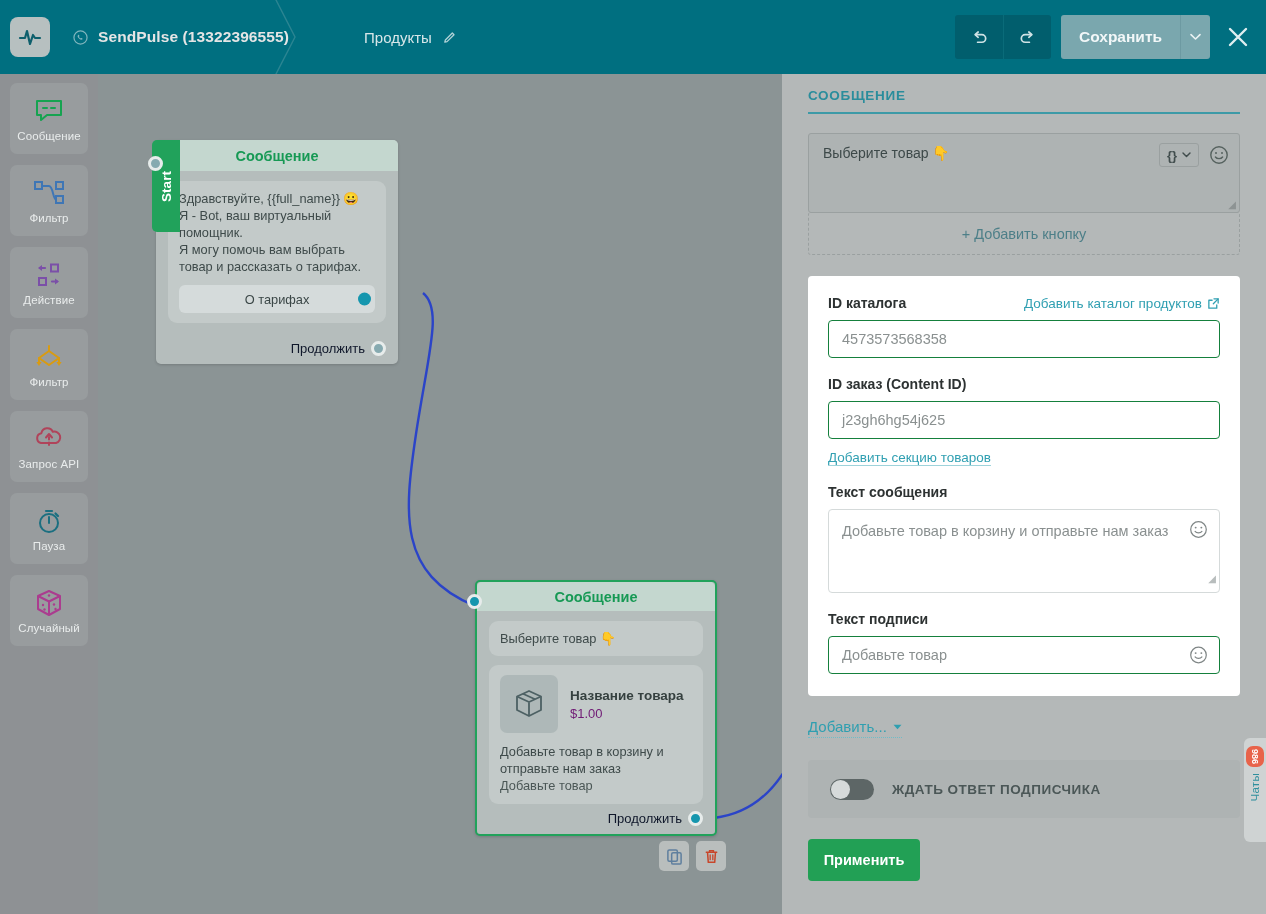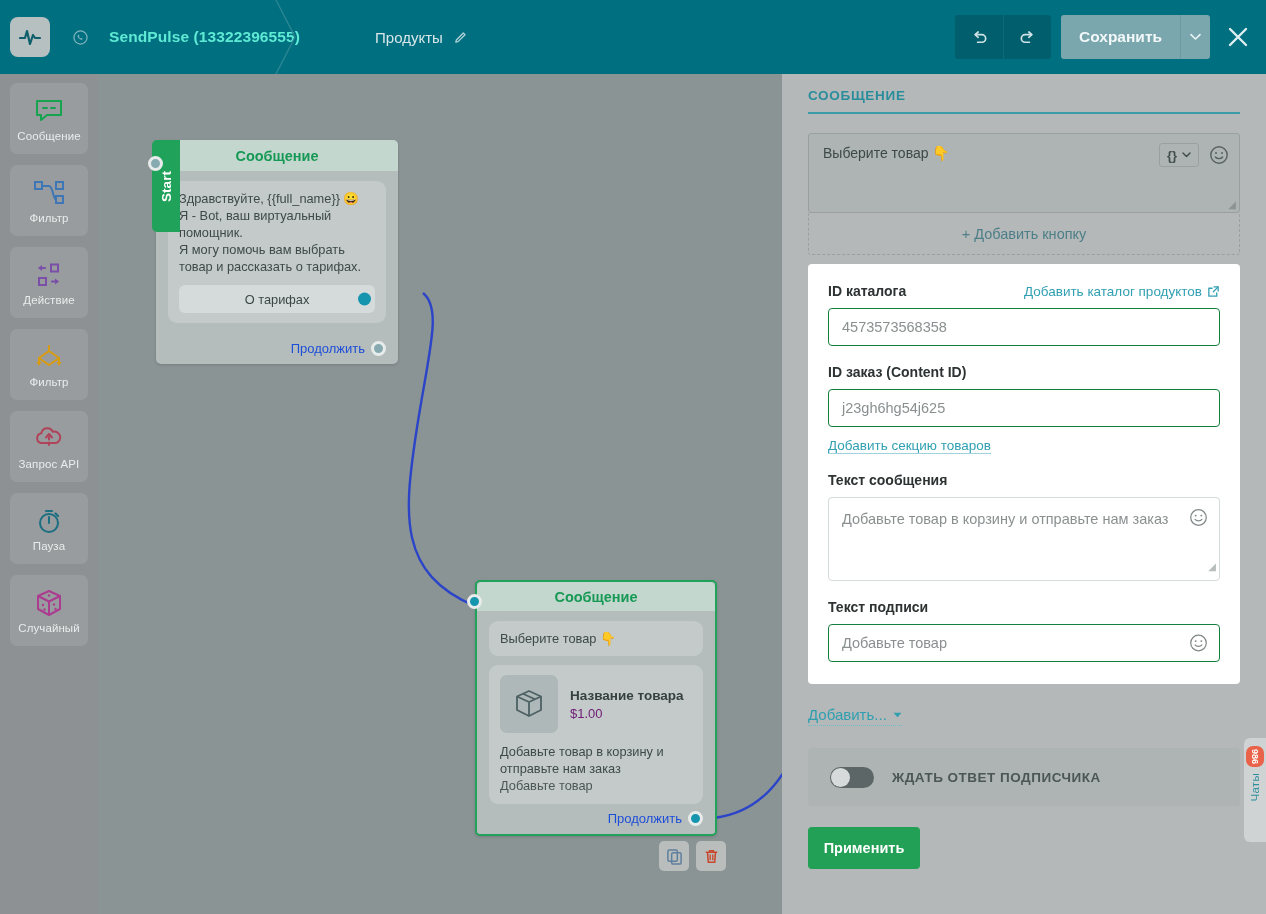--- a/index.html
+++ b/index.html
@@ -17,22 +17,22 @@
     background: #006f80;
     display: flex; align-items: center;
   }
   .logo-box {
     width: 40px; height: 40px; margin-left: 10px; border-radius: 8px;
     background: #b7c0c0; display: flex; align-items: center; justify-content: center;
     flex: 0 0 auto;
   }
   .logo-box svg { display:block; }
   .brand {
-    display: flex; align-items: center; gap: 21px;
-    margin-left: 23px; color: #5eead4; font-size: 15.5px; font-weight: bold;
+    display: flex; align-items: center; gap: 10px;
+    margin-left: 23px; color: #e5e5e5; font-size: 15.5px; font-weight: bold;
     letter-spacing: .1px;
   }
   .brand .wa { opacity: .62; display:flex; align-items:center; }
   .breadcrumb-sep {
     position: absolute; left: 273px; top: 0; height: 74px; width: 40px;
     pointer-events: none;
   }
   .crumb {
     display: flex; align-items: center; gap: 10px;
     margin-left: 75px; color: #d8e7e9; font-size: 15px;
@@ -122,21 +122,21 @@
     width: 15px; height: 15px; border-radius: 50%;
     background: #1596ae; border: 3px solid #e7eceb; cursor: pointer;
   }
   .dot.pale { background: #86aab0; }
   .btn-in-bubble .dot { position: absolute; right: 4px; top: 50%; transform: translateY(-50%);
      width: 13px; height: 13px; border: 0; }
   .node-foot {
     position: absolute; right: 12px; bottom: 8px;
     display: flex; align-items: center; gap: 6px;
   }
-  .node-foot .lbl { font-size: 13px; color: #1d4ed8; }
+  .node-foot .lbl { font-size: 13px; color: #0f172a; }
   .node-in-dot { position: absolute; left: -8px; top: 16px; }
 
   
   .node2 {
     position: absolute; left: 377px; top: 506px; width: 242px; height: 256px;
     background: #b5bdbc; border: 2px solid #21a25b; border-radius: 5px;
     box-shadow: 0 1px 3px rgba(0,0,0,.16);
   }
   .node2 .node-title-bar { background: #c4d7cf; height: 29px; }
   .prod-card {
@@ -182,21 +182,21 @@
   .emoji-btn { cursor: pointer; display: flex; }
   .resize-grip { position: absolute; right: 3px; bottom: 2px; color: #8d9393; font-size: 10px; }
 
   .add-btn-row {
     margin-top: -1px; border: 1px dashed #9aa0a0; border-radius: 3px; height: 43px;
     display: flex; align-items: center; justify-content: center; cursor: pointer;
   }
   .add-btn-row span { font-size: 14.5px; color: #4d7f88; }
 
   .card {
-    margin-top: 9px; background: #ffffff; border-radius: 4px; padding: 19px 20px 22px 20px;
+    margin-top: 21px; background: #ffffff; border-radius: 4px; padding: 19px 20px 22px 20px;
   }
   .field-label { font-size: 14px; font-weight: bold; color: #2d3232; }
   .field-head { display: flex; align-items: baseline; justify-content: space-between; }
   .link-ext {
     font-size: 13.5px; color: #31a0b2; cursor: pointer; display: flex; align-items: center; gap: 5px;
   }
   .inp {
     margin-top: 9px; height: 38px; border: 1px solid #15803d; border-radius: 4px;
     display: flex; align-items: center; padding: 0 13px; background: #fff;
     font-size: 14.5px; color: #8a9090; cursor: text; position: relative;

